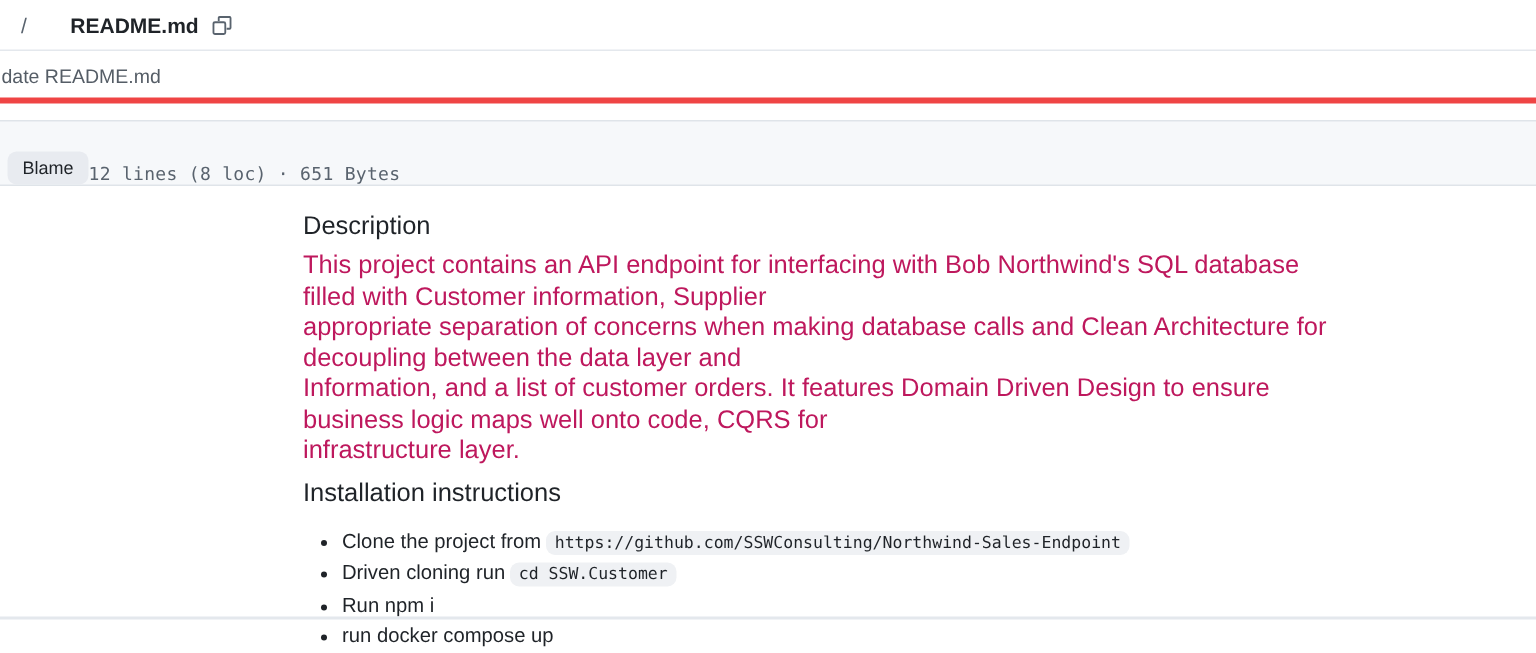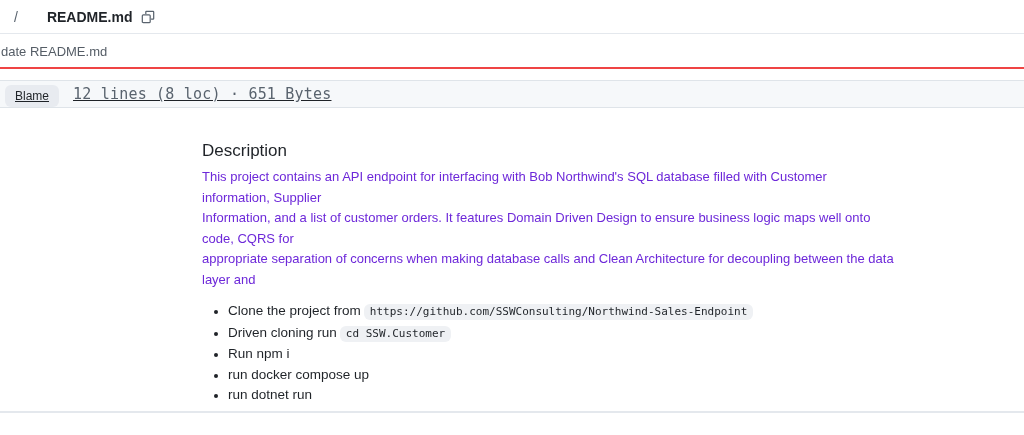--- a/index.html
+++ b/index.html
@@ -29,66 +29,66 @@
     margin-left: 7px; width: 18px; height: 18px;
     display: inline-flex; align-items: center; justify-content: center;
     border-radius: 4px; cursor: pointer;
   }
   .copy-btn svg { display: block; }
 
   
   .commit-row {
     position: absolute; top: 35px; left: 0; width: 1024px; height: 34px;
     background: #fff;
-    border-bottom: 2px solid #ef4444;
+    border-bottom: 4px solid #ef4444;
     display: flex; align-items: center;
   }
   .commit-msg {
     font-size: 13px; color: #555d66; margin-left: 1px;
     white-space: nowrap; cursor: pointer;
   }
 
   
   .file-bar {
-    position: absolute; top: 80px; left: 0; width: 1024px; height: 28px;
+    position: absolute; top: 80px; left: 0; width: 1024px; height: 44px;
     background: #f6f8fa;
     border-top: 1px solid #dfe4e9;
     border-bottom: 1px solid #dfe4e9;
-    display: flex; align-items: flex-start; text-decoration: underline;
+    display: flex; align-items: flex-end;
   }
   .blame-btn {
     margin-left: 5px; margin-top: 4px;
     height: 22px; padding: 0 10px;
     background: #e8ebf0; border-radius: 6px;
     display: inline-flex; align-items: center;
     font-size: 12px; font-weight: 500; color: #1f2328;
     cursor: pointer; border: none;
     font-family: "Liberation Sans", sans-serif;
   }
   .file-info {
-    margin-left: 14px; margin-top: 4px;
+    margin-top: 4px;
     font-family: "DejaVu Sans Mono", monospace;
-    font-size: 15px; color: #59636e;
+    font-size: 12px; color: #59636e;
     letter-spacing: 0.2px;
   }
 
   
   .readme {
     position: absolute; left: 202px; top: 112px; width: 692px;
   }
   .md-h3 {
     margin: 0; padding: 0;
     font-size: 17px; font-weight: 400; line-height: 22px;
     color: #1f2328;
   }
   .md-h3.first { margin-top: 28px; }
   .md-h3.second { margin-top: 7px; }
   .md-paragraph { margin-top: 5px; }
   .md-line {
-    font-size: 13px; line-height: 20.5px; color: #6d28d9;
+    font-size: 17px; line-height: 20.5px; color: #be185d;
   }
   .md-list {
     margin: 11px 0 0 0; padding: 0 0 0 26px;
     list-style-type: disc;
   }
   .md-list li {
     font-size: 13.5px; line-height: 20.5px; color: #1f2328;
   }
   .md-list li::marker { color: #1f2328; font-size: 12px; }
   code.inline-code {
@@ -134,24 +134,26 @@
 <div class="file-bar">
   <button class="blame-btn">Blame</button>
   <span class="file-info">12 lines (8 loc) · 651 Bytes</span>
 </div>
 
 <div class="readme">
   <h3 class="md-h3 first">Description</h3>
 
   <div class="md-paragraph">
     <div class="md-line">This project contains an API endpoint for interfacing with Bob Northwind's SQL database filled with Customer information, Supplier</div>
+    <div class="md-line">appropriate separation of concerns when making database calls and Clean Architecture for decoupling between the data layer and</div>
     <div class="md-line">Information, and a list of customer orders. It features Domain Driven Design to ensure business logic maps well onto code, CQRS for</div>
-    <div class="md-line">appropriate separation of concerns when making database calls and Clean Architecture for decoupling between the data layer and</div>
+    <div class="md-line">infrastructure layer.</div>
   </div>
 
+  <h3 class="md-h3 second">Installation instructions</h3>
 
   <ul class="md-list">
     <li><span>Clone the project from</span><code class="inline-code">https://github.com/SSWConsulting/Northwind-Sales-Endpoint</code></li>
     <li><span>Driven cloning run</span><code class="inline-code">cd SSW.Customer</code></li>
     <li><span>Run npm i</span></li>
     <li><span>run docker compose up</span></li>
     <li><span>run dotnet run</span></li>
   </ul>
 </div>
 

